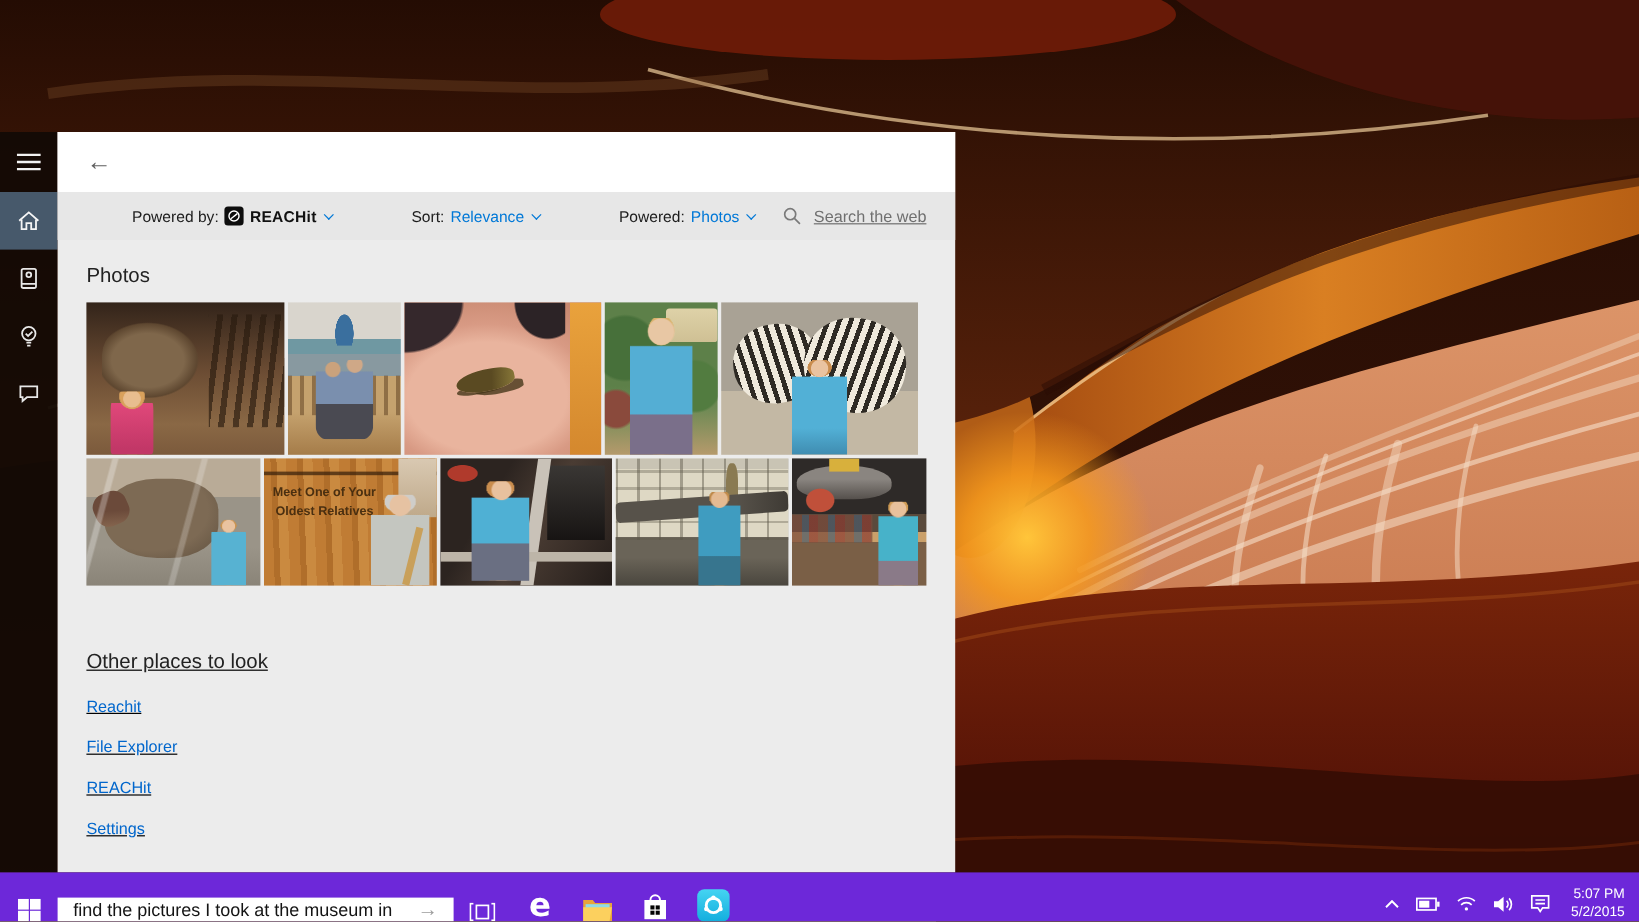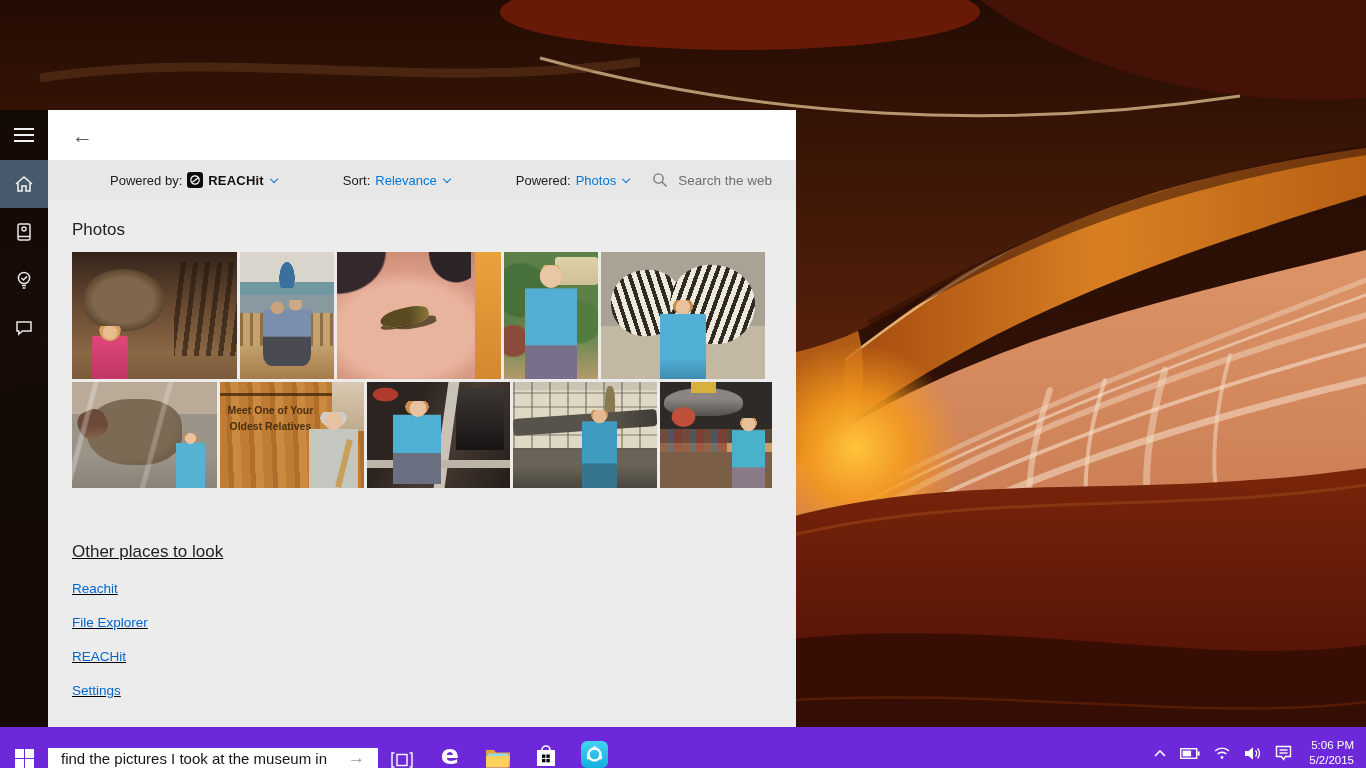--- a/index.html
+++ b/index.html
@@ -24,21 +24,21 @@
   .query { font-size:19px; color:#3d3d3d; font-weight:300; letter-spacing:.2px; }
 
   .filterbar { height:40px; background:#e7e7e7; display:flex; align-items:center; padding:0 24px; font-size:13px; color:#1c1c1c; flex:0 0 40px; }
   .fgroup { display:flex; align-items:center; gap:5px; cursor:pointer; }
   .fgroup + .fgroup { margin-left:28px; }
   .flabel { color:#1c1c1c;margin-left:38px; }
   .fvalue { color:#0078d7;text-align:center; }
   .brand { color:#111; font-weight:700; letter-spacing:.2px; }
   .chev { width:6px; height:6px; border-right:1.6px solid #0078d7; border-bottom:1.6px solid #0078d7; transform:rotate(45deg); display:inline-block; margin:-3px 0 0 2px; }
   .reach-logo { width:16px; height:16px; background:#0d0d0d; border-radius:3px; display:inline-flex; align-items:center; justify-content:center; }
-  .websearch { margin-left:auto; display:flex; align-items:center; gap:10px; color:#6f6f6f; font-size:13.5px; cursor:text; }
+  .websearch { margin-left:auto; display:flex; align-items:center; gap:10px; color:#6f6f6f; font-size:13.5px; cursor:text;text-decoration:underline; }
 
   .content { flex:1; padding:20px 24px 0; }
   .sec-title { font-size:17px; font-weight:400; color:#222; margin-bottom:12px; }
   .prow { display:flex; gap:3px; margin-bottom:3px; }
   .tile { position:relative; overflow:hidden; cursor:pointer; flex:0 0 auto; }
   .tile i { position:absolute; display:block; }
 
   
   .p-tri { background:linear-gradient(180deg,#33241a 0%,#6b4c33 45%,#8a6845 80%,#7b5a3c 100%); }
   .p-tri .skull { left:8%; top:12%; width:55%; height:58%;
@@ -476,18 +476,18 @@
           </svg>
       </span>
       <span class="ticon">
         <svg width="17" height="16" viewBox="0 0 17 16" fill="none" stroke="#fff" stroke-width="1.4">
             <path d="M1.5,1.5 H15.5 V11.5 H10.5 L8.5,14.5 L6.5,11.5 H1.5 Z"></path>
             <line x1="4.5" y1="5" x2="12.5" y2="5"></line>
             <line x1="4.5" y1="8" x2="12.5" y2="8"></line>
           </svg>
       </span>
       <span class="clock">
-        <div>5:06 PM</div>
+        <div>5:07 PM</div>
         <div>5/2/2015</div>
       </span>
     </div>
   </div>
 </div>
 
 </body></html>

